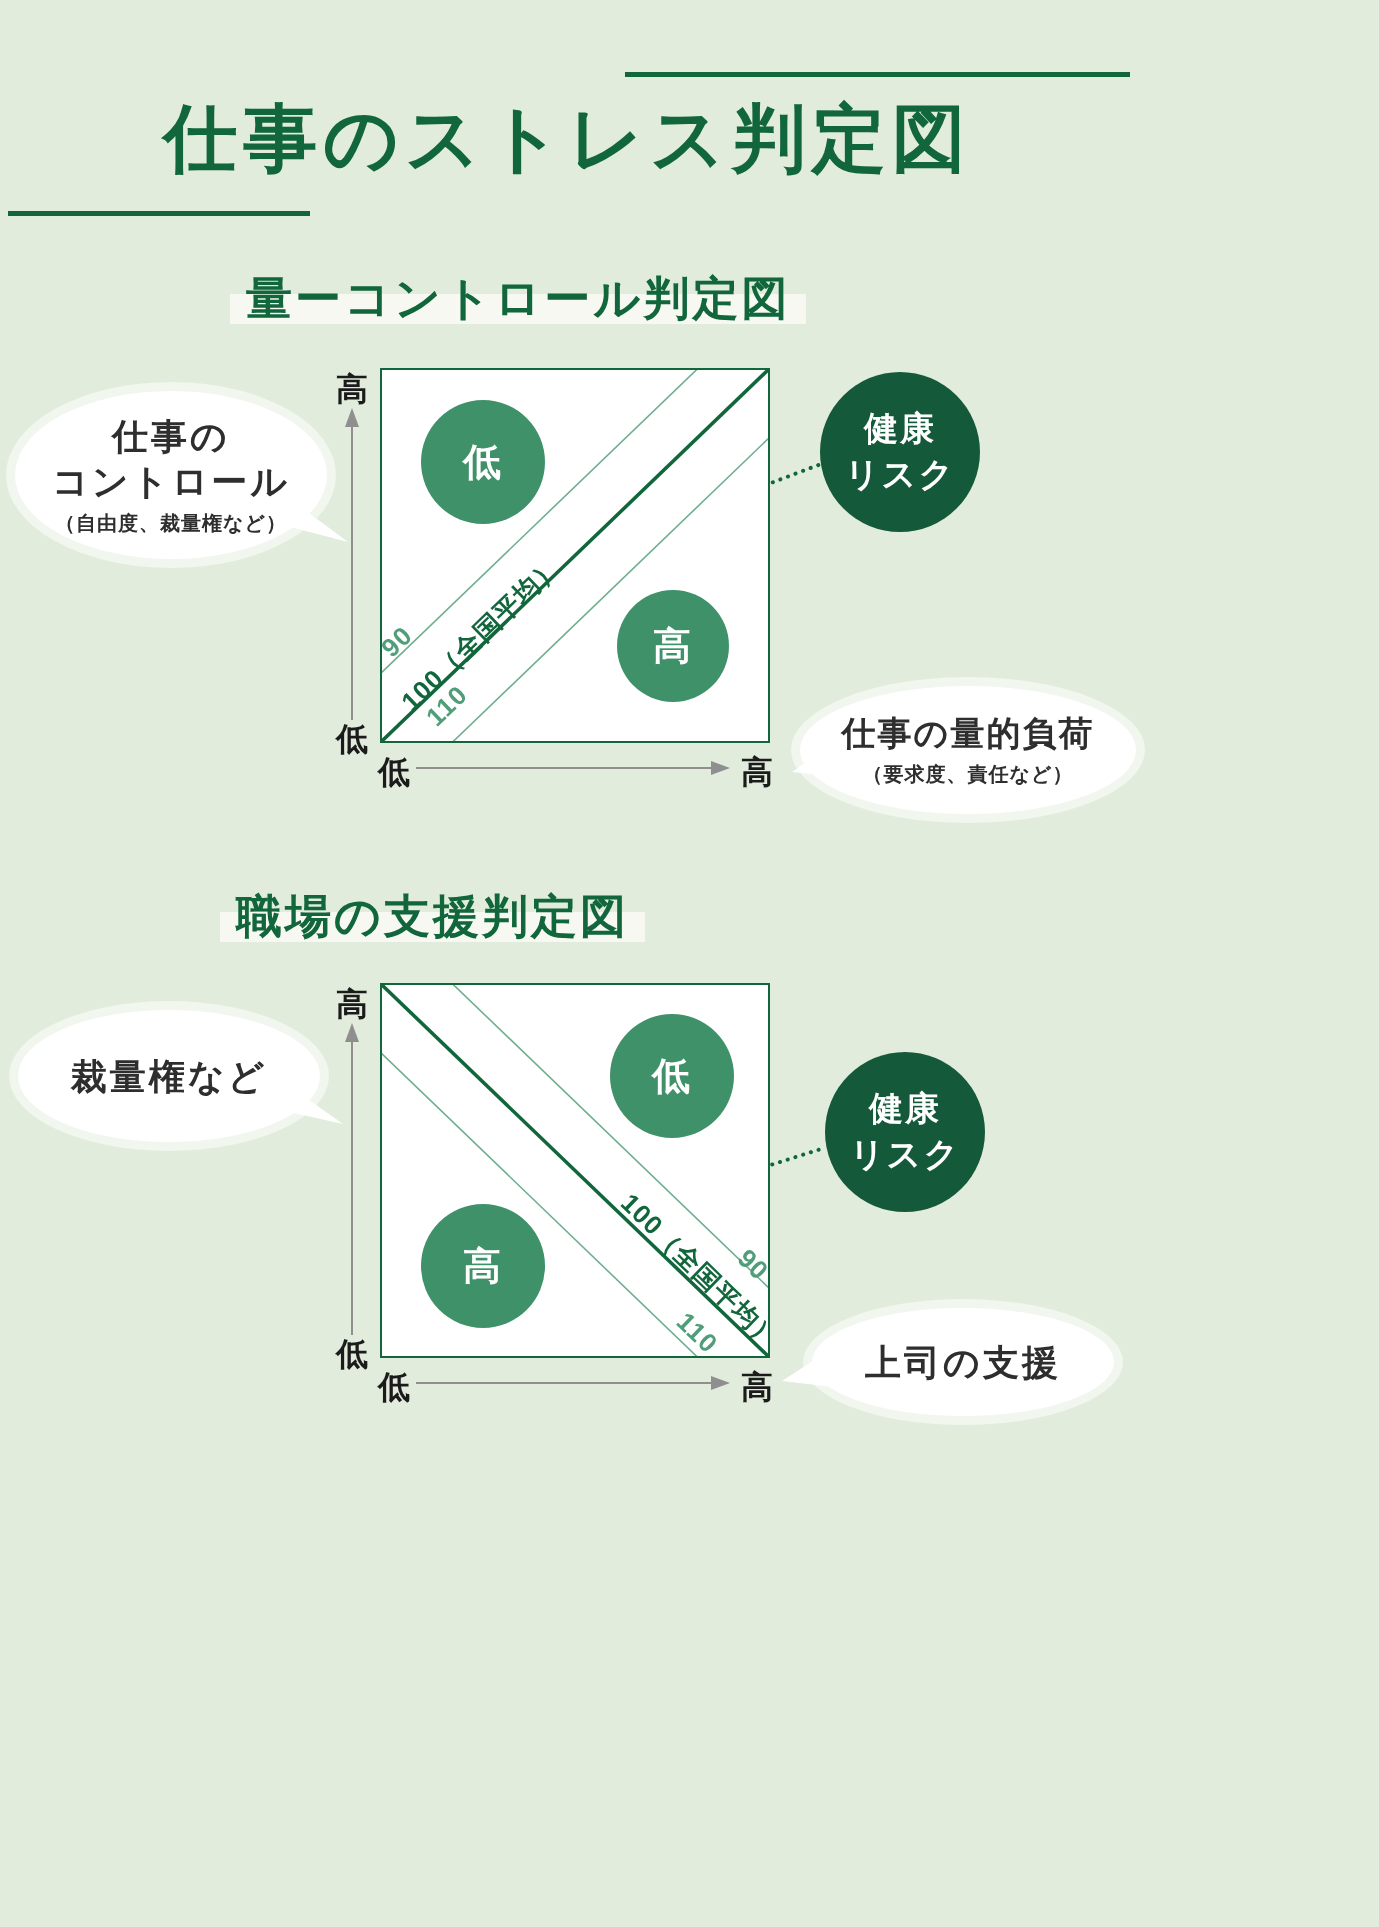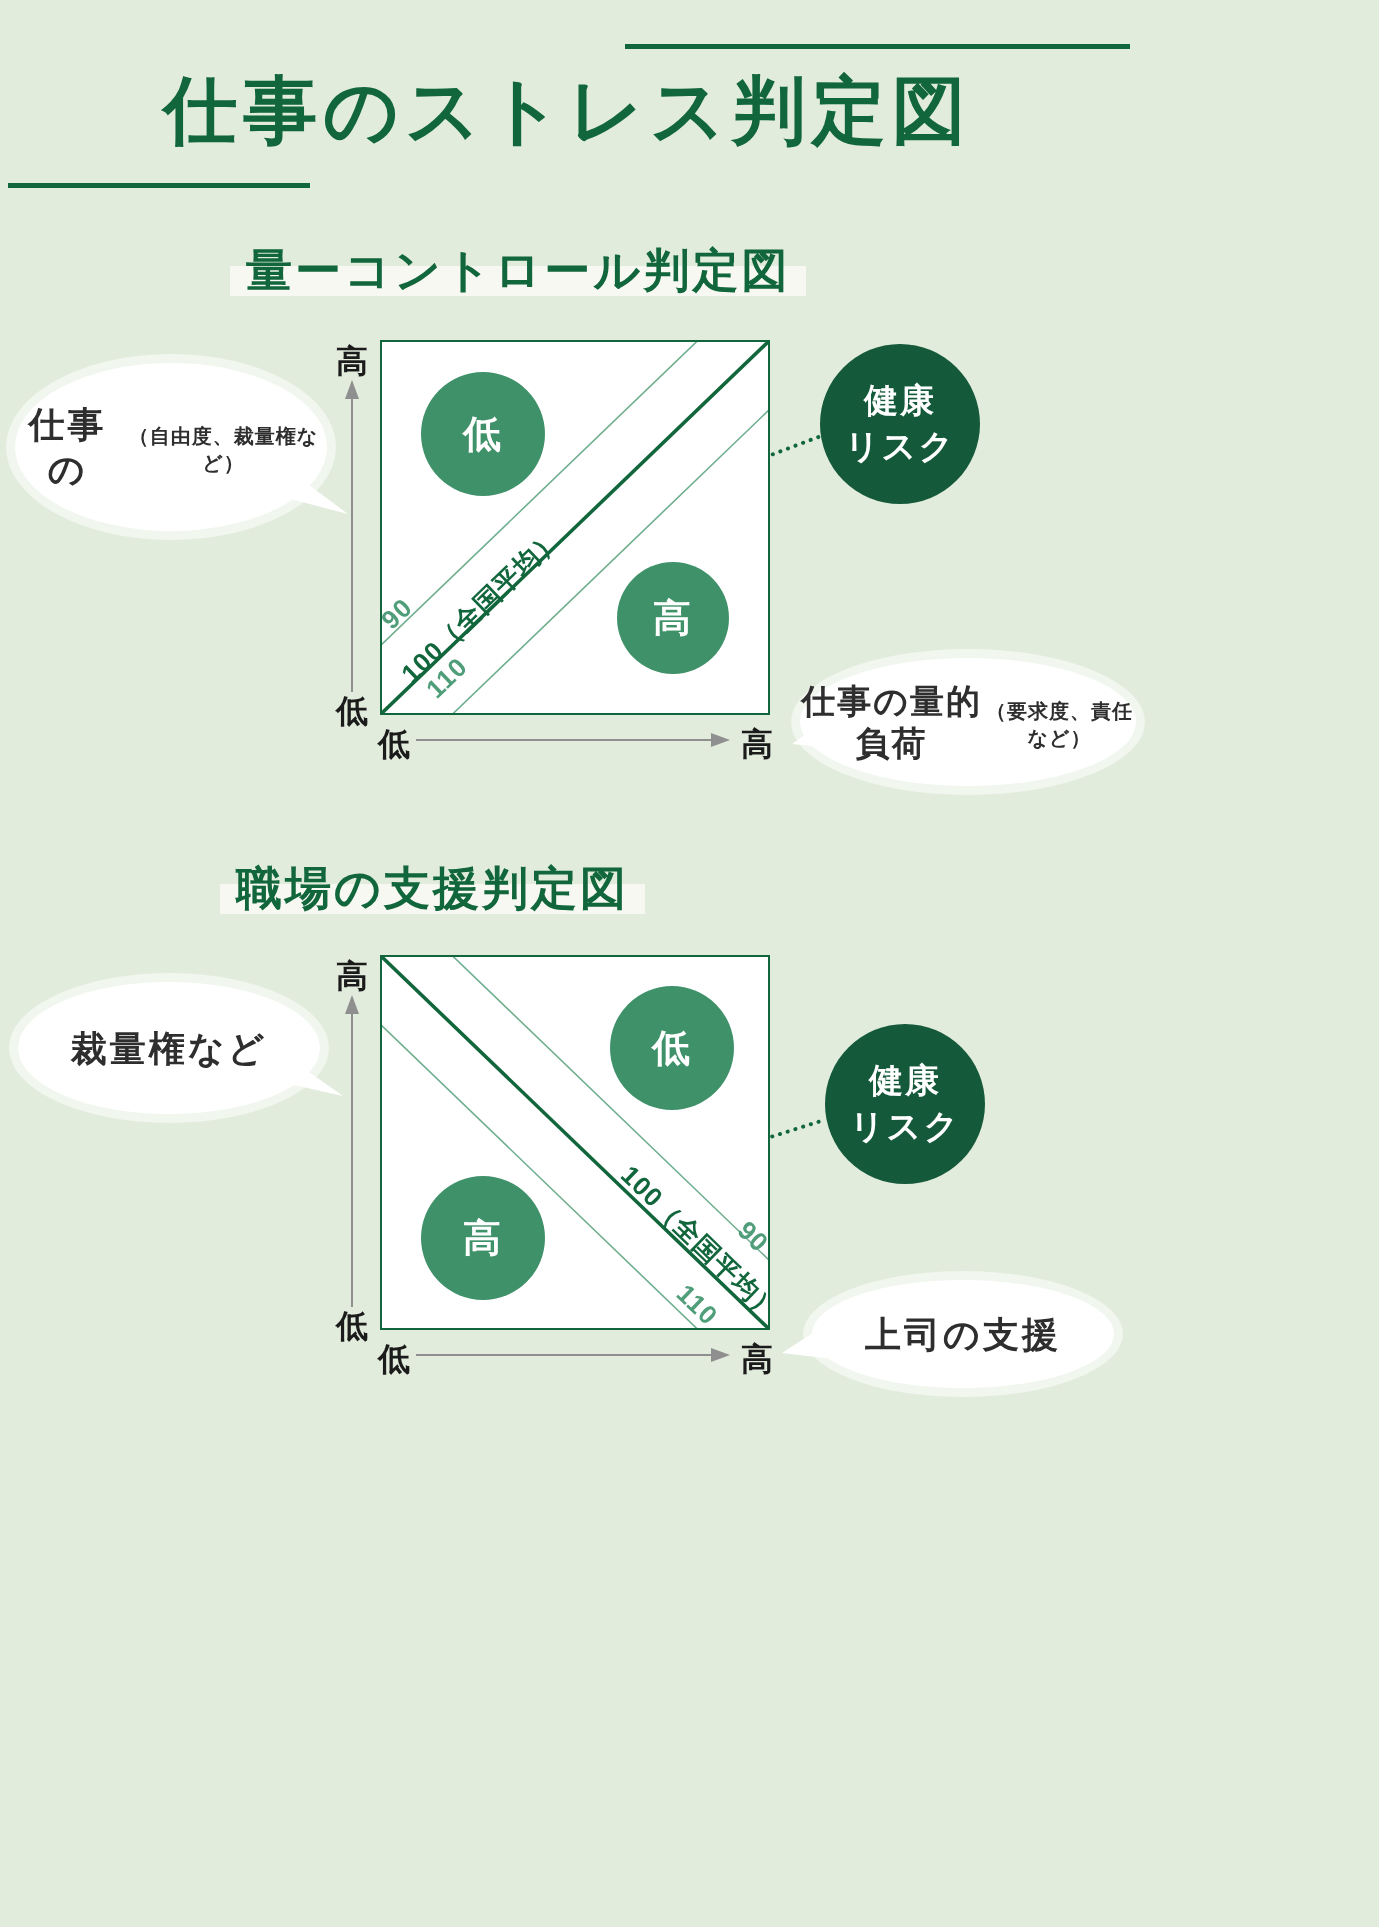--- a/index.html
+++ b/index.html
@@ -3,21 +3,21 @@
 <meta charset="utf-8">
 <style>
   * { margin: 0; padding: 0; box-sizing: border-box; }
   html, body { width: 1379px; height: 1927px; }
   body {
     background: #e2ecdc;
     font-family: "Liberation Sans", "DejaVu Sans", sans-serif;
     position: relative;
     overflow: hidden;
   }
-  .page { position: absolute; inset: 0; }
+  .page { position: absolute; inset: 0; margin-top: 28px; }
 
   .rule { position: absolute; height: 5px; background: #11663c; }
 
   .main-title {
     position: absolute; left: 0; top: 70px; width: 1135px;
     text-align: center; font-size: 74px; font-weight: bold;
     color: #11663c; letter-spacing: 6px; line-height: 1.1;
   }
 
   .overlay { position: absolute; left: 0; top: 0; width: 1379px; height: 1927px; pointer-events: none; }
@@ -57,21 +57,21 @@
     text-align: center;
   }
 
   .axis-label {
     position: absolute; width: 46px; text-align: center;
     font-size: 32px; font-weight: bold; color: #1b1b1b;
   }
 
   .bubble {
     position: absolute; background: #ffffff; border-radius: 50%;
-    display: flex; align-items: center; justify-content: center;
+    display: flex; flex-direction: column; align-items: center; justify-content: center;
     text-align: center; color: #2e2e2e; font-weight: bold;
     box-shadow: 0 0 0 9px rgba(255,255,255,0.5);
   }
   .bubble .big { font-size: 36px; letter-spacing: 3px; line-height: 1.25; }
   .bubble .mid { font-size: 34px; letter-spacing: 2px; line-height: 1.25; }
   .bubble .small { font-size: 20px; letter-spacing: 1px; margin-top: 6px; }
   .tail { position: absolute; background: #ffffff; }
 
   .footer {
     position: absolute; left: 400px; top: 1478px; width: 700px;
@@ -132,20 +132,21 @@
   <div class="axis-label" style="left:734px; top:723px;">高</div>
 
   <div class="risk-circle" style="left:820px; top:344px; width:160px; height:160px;">
     <span>健康</span>
     <span>リスク</span>
   </div>
 
   <div class="tail" style="left:278px; top:462px; width:70px; height:52px; clip-path:polygon(0 0, 100% 100%, 0 65%);"></div>
   <div class="bubble" style="left:15px; top:363px; width:312px; height:168px;">
     <span class="big">仕事の</span>
+    <span class="big">コントロール</span>
     <span class="small">（自由度、裁量権など）</span>
   </div>
 
   <div class="tail" style="left:792px; top:700px; width:62px; height:50px; clip-path:polygon(100% 0, 0 88%, 100% 100%);"></div>
   <div class="bubble" style="left:800px; top:658px; width:336px; height:128px;">
     <span class="mid">仕事の量的負荷</span>
     <span class="small">（要求度、責任など）</span>
   </div>
 
   <h2 class="section-title" style="left:220px; top:858px; width:700px;">

